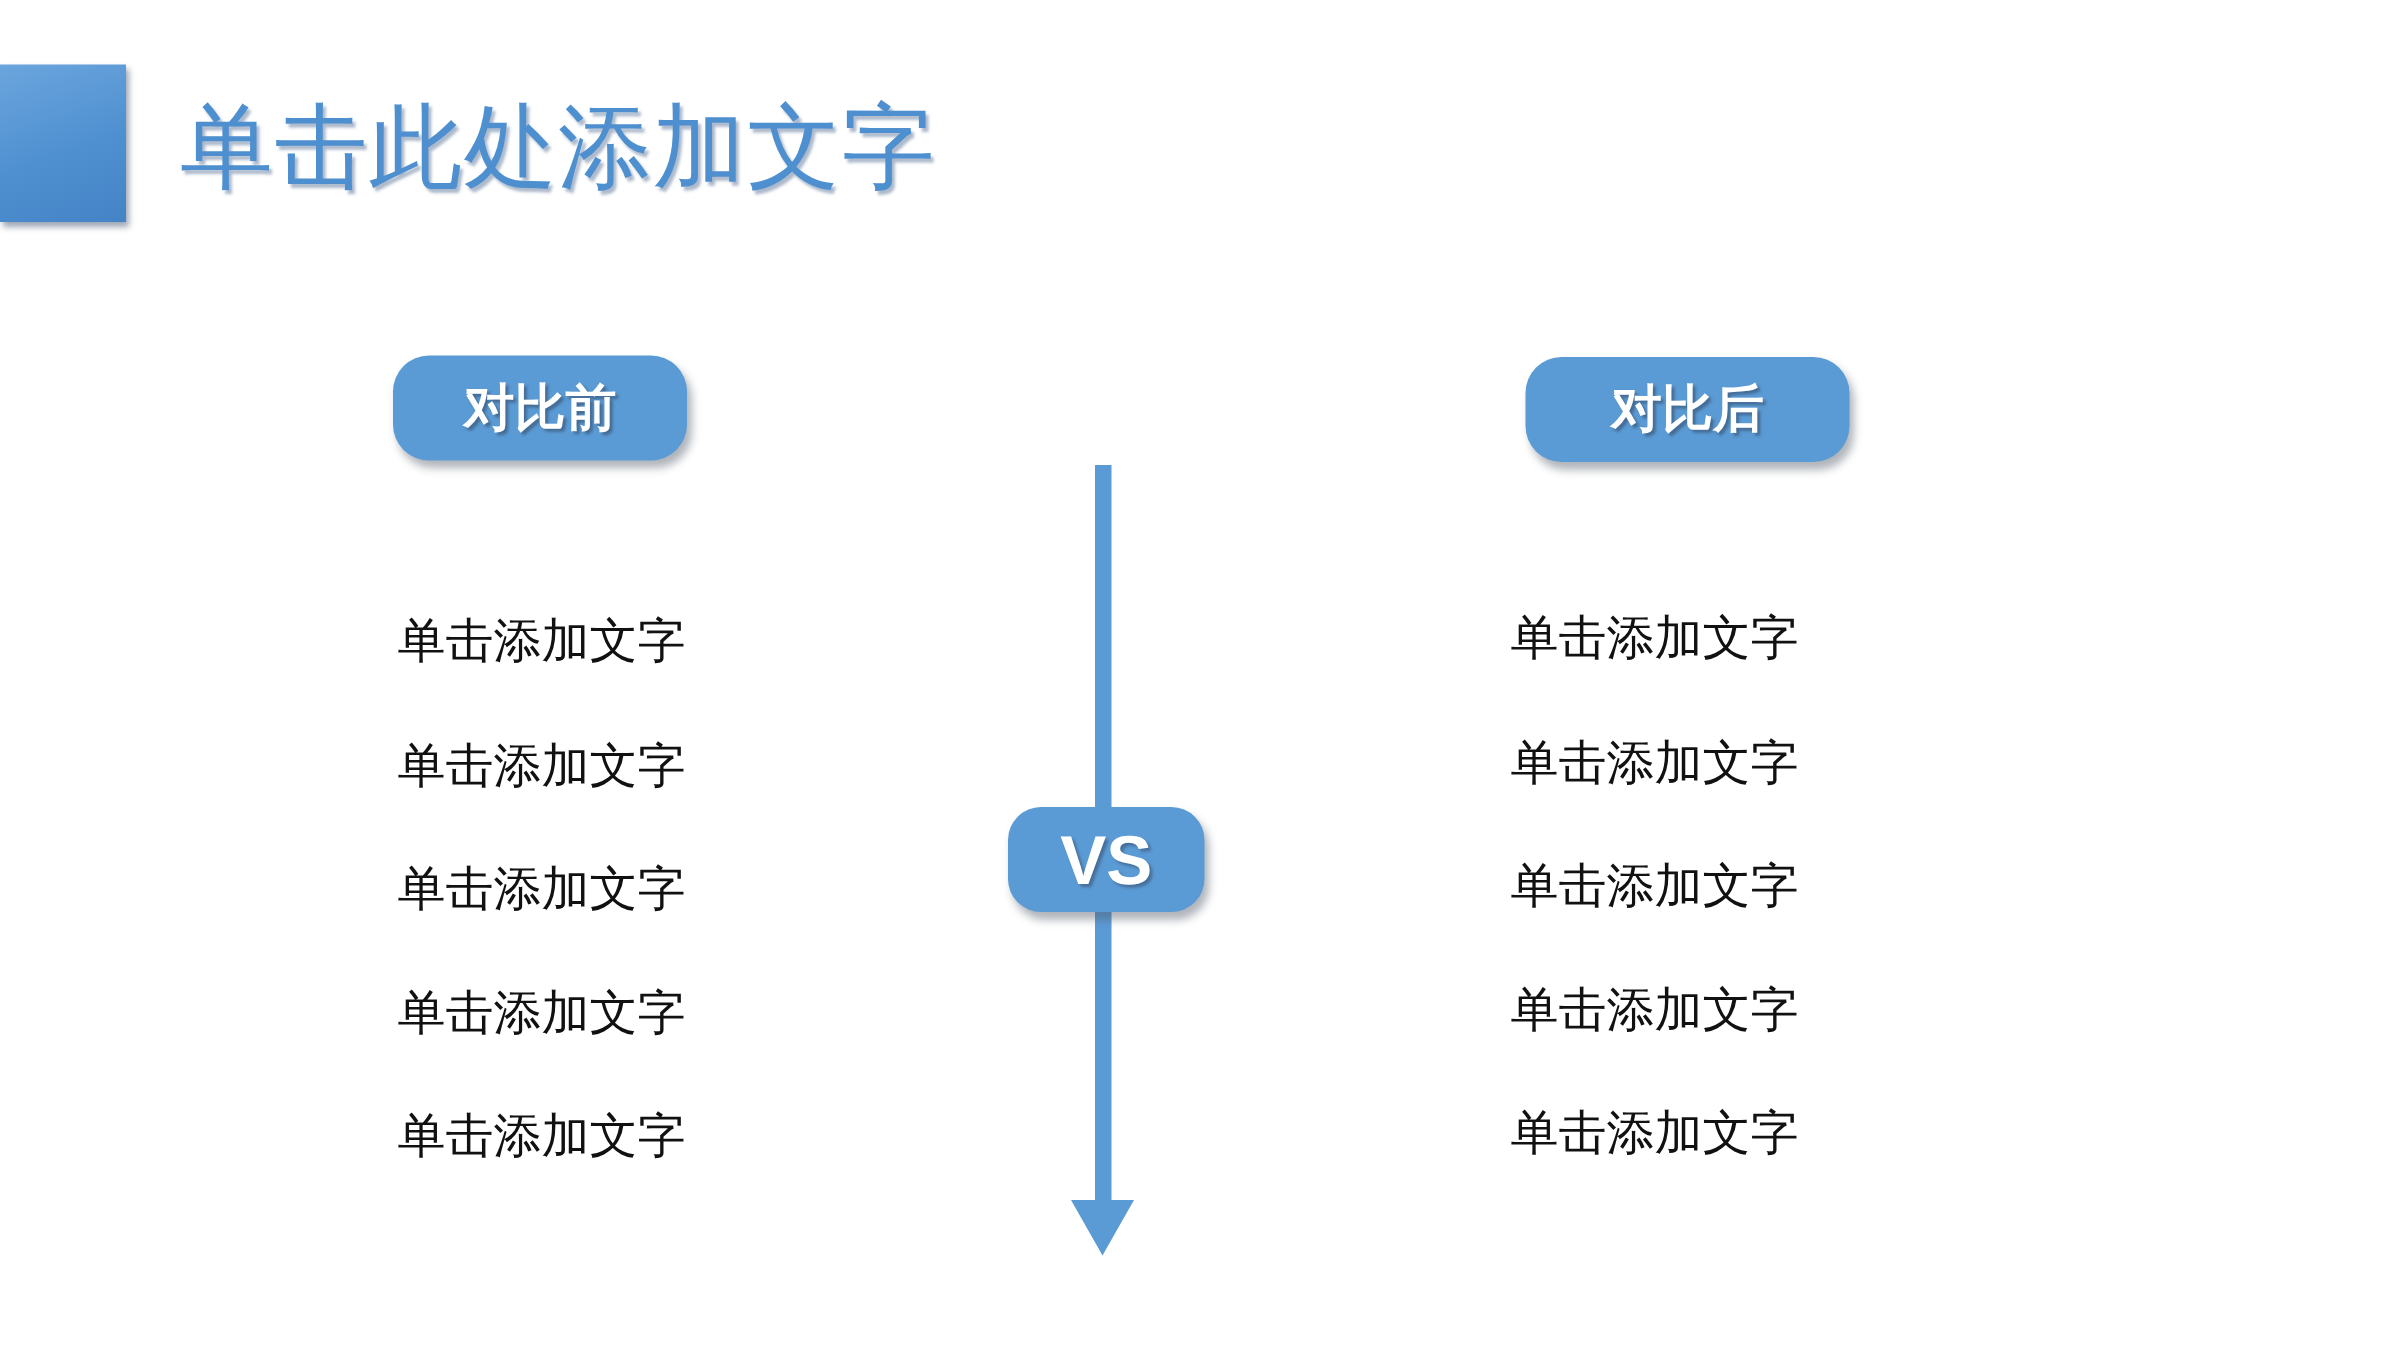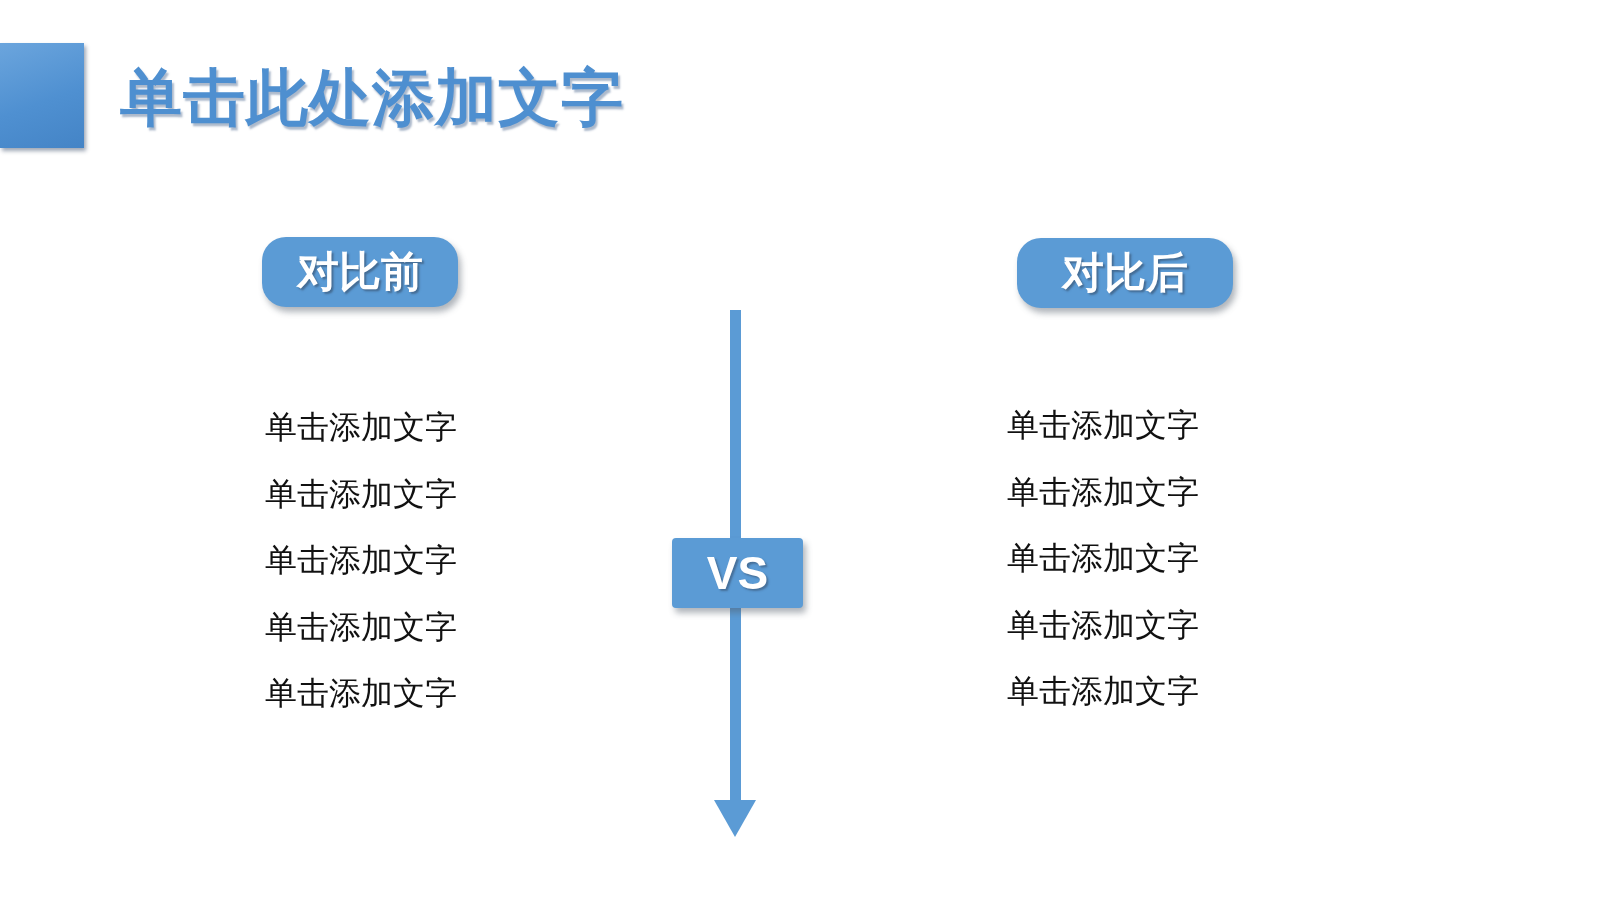--- a/index.html
+++ b/index.html
@@ -23,51 +23,52 @@
     width: 84px; height: 105px;
     background: linear-gradient(160deg, #6ba5dd 0%, #4f90d1 55%, #4484c6 100%);
     box-shadow: 2px 3px 4px rgba(40, 60, 90, 0.45);
   }
 
   
   .slide-title {
     position: absolute;
     left: 120px; top: 56px;
     font-size: 62px;
-    font-weight: bold;
+    font-weight: normal;
     letter-spacing: 1px;
     color: #4e8fd0;
     text-shadow: 2px 3px 2px rgba(70, 100, 140, 0.45);
     white-space: nowrap;
   }
 
   
   .badge {
     position: absolute;
     height: 70px;
     border-radius: 24px;
     background: #5b9bd5;
     box-shadow: 3px 5px 6px rgba(80, 90, 105, 0.45);
     color: #ffffff;
-    font-size: 42px;
+    font-size: 34px;
     font-weight: bold;
     display: flex;
     align-items: center;
     justify-content: center;
     text-shadow: 2px 2px 2px rgba(50, 70, 95, 0.55);
     white-space: nowrap;
   }
   .badge-before { left: 262px; top: 237px; width: 196px; }
   .badge-after  { left: 1017px; top: 238px; width: 216px; }
 
   
   .item-list {
     position: absolute;
     display: flex;
     flex-direction: column;
+    gap: 16px;
   }
   .item-list-left  { left: 265px; top: 394px; }
   .item-list-right { left: 1007px; top: 392px; }
   .item {
     height: 66.5px;
     line-height: 66.5px;
     font-size: 32px;
     color: #111111;
     white-space: nowrap;
   }
@@ -84,21 +85,21 @@
     left: 714px; top: 800px;
     width: 0; height: 0;
     border-left: 21px solid transparent;
     border-right: 21px solid transparent;
     border-top: 37px solid #5b9bd5;
   }
   .vs-badge {
     position: absolute;
     left: 672px; top: 538px;
     width: 131px; height: 70px;
-    border-radius: 4px;
+    border-radius: 22px;
     background: #5b9bd5;
     box-shadow: 3px 5px 6px rgba(80, 90, 105, 0.45);
     color: #ffffff;
     font-size: 46px;
     font-weight: bold;
     display: flex;
     align-items: center;
     justify-content: center;
     text-shadow: 2px 2px 2px rgba(50, 70, 95, 0.5);
   }

